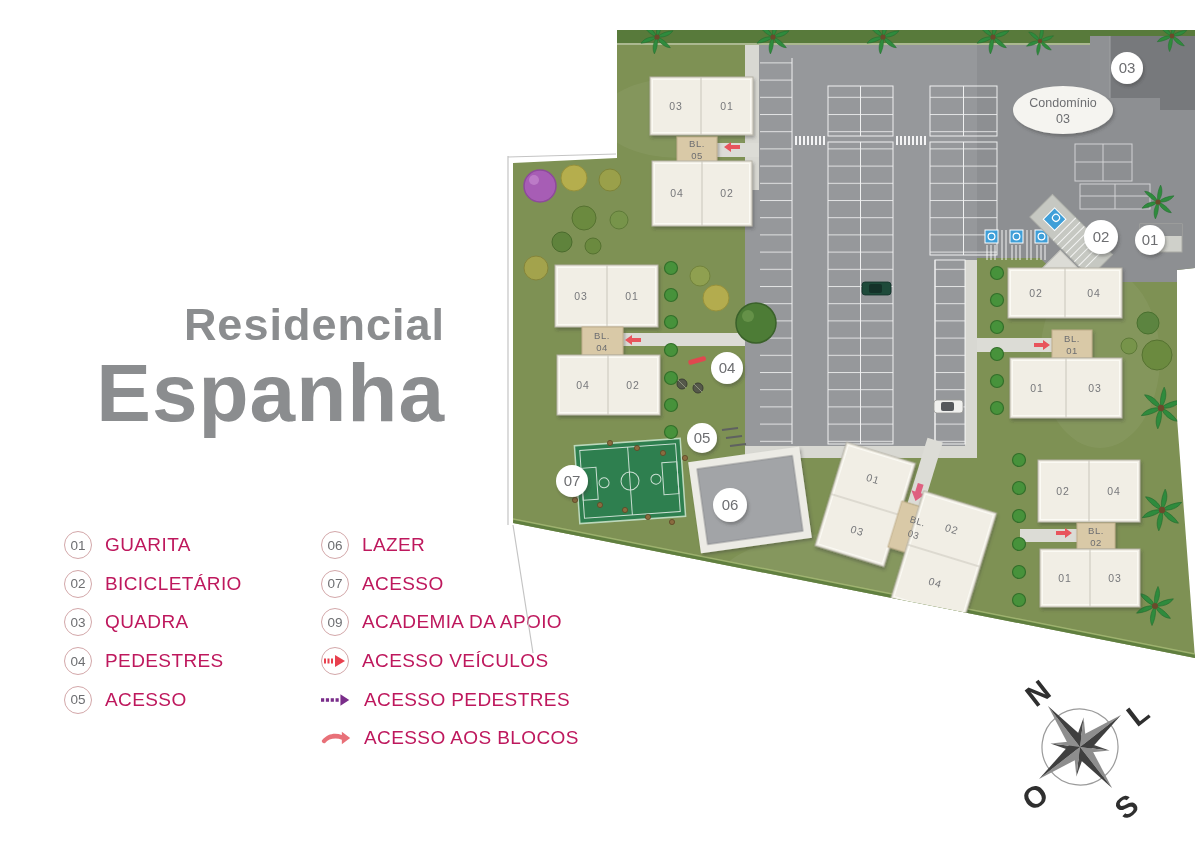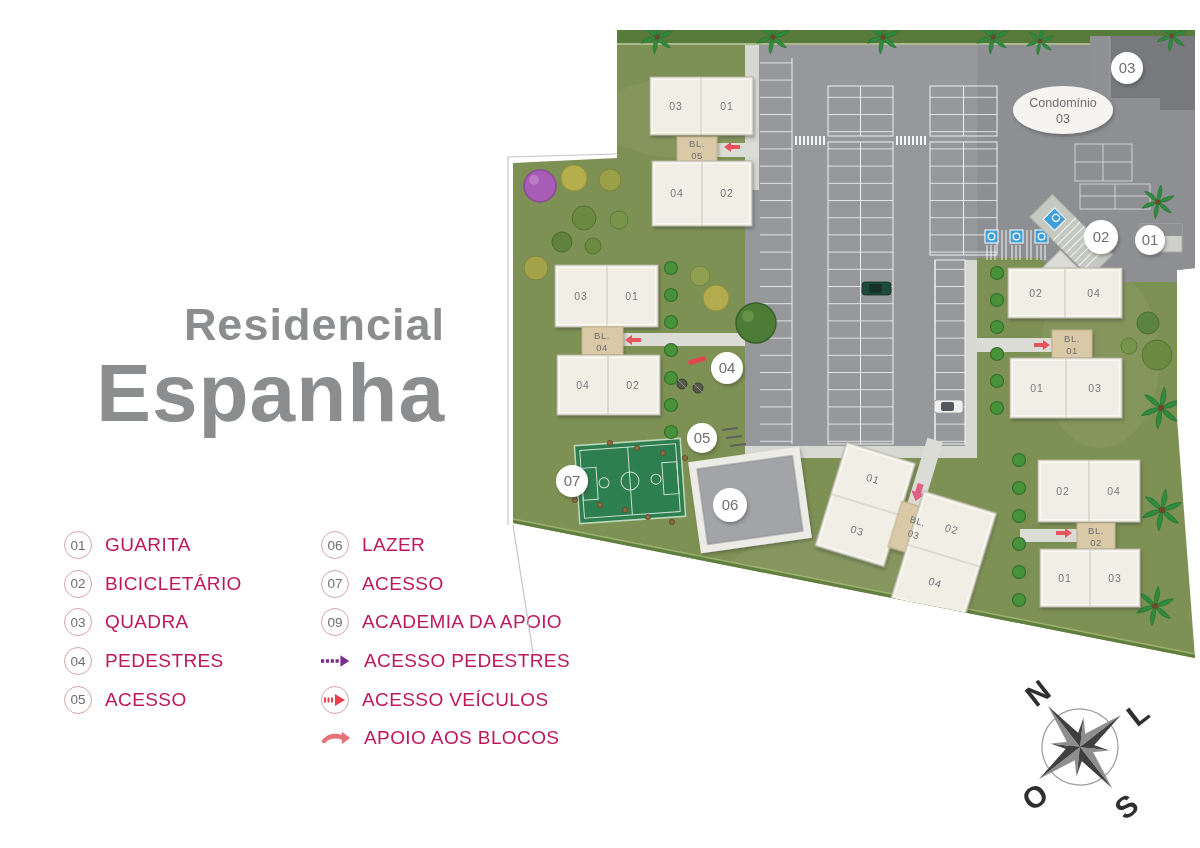--- a/index.html
+++ b/index.html
@@ -67,49 +67,49 @@
     </div>
     <div class="legend-row">
       <span class="lg-circle">07</span>
       <span class="lg-label">ACESSO</span>
     </div>
     <div class="legend-row">
       <span class="lg-circle">09</span>
       <span class="lg-label">ACADEMIA DA APOIO</span>
     </div>
     <div class="legend-row">
+      <span class="lg-circle" style="gap:0;">
+        <svg width="24" height="14" viewBox="0 0 24 14">
+          <rect x="1" y="4.5" width="2" height="5" fill="#e8404e"></rect>
+          <rect x="4.5" y="4.5" width="2" height="5" fill="#e8404e"></rect>
+          <rect x="8" y="4.5" width="2" height="5" fill="#e8404e"></rect>
+          <path d="M12,1 L12,13 L22,7 Z" fill="#e8404e"></path>
+        </svg>
+      </span>
+      <span class="lg-label">ACESSO VEÍCULOS</span>
+    </div>
+    <div class="legend-row">
       <span class="lg-icon">
         <svg width="34" height="16" viewBox="0 0 34 16">
           <rect x="0" y="6" width="3.6" height="4" fill="#7a2d8a"></rect>
           <rect x="5.5" y="6" width="3.6" height="4" fill="#7a2d8a"></rect>
           <rect x="11" y="6" width="3.6" height="4" fill="#7a2d8a"></rect>
           <rect x="16.5" y="6" width="3.6" height="4" fill="#7a2d8a"></rect>
           <path d="M22,1.5 L22,14.5 L32,8 Z" fill="#7a2d8a"></path>
         </svg>
       </span>
       <span class="lg-label">ACESSO PEDESTRES</span>
     </div>
     <div class="legend-row">
-      <span class="lg-circle" style="gap:0;">
-        <svg width="24" height="14" viewBox="0 0 24 14">
-          <rect x="1" y="4.5" width="2" height="5" fill="#e8404e"></rect>
-          <rect x="4.5" y="4.5" width="2" height="5" fill="#e8404e"></rect>
-          <rect x="8" y="4.5" width="2" height="5" fill="#e8404e"></rect>
-          <path d="M12,1 L12,13 L22,7 Z" fill="#e8404e"></path>
-        </svg>
-      </span>
-      <span class="lg-label">ACESSO VEÍCULOS</span>
-    </div>
-    <div class="legend-row">
       <span class="lg-icon">
         <svg width="36" height="18" viewBox="0 0 36 18">
           <path d="M1,12 C8,3.5 17,2.5 25,5.5 L25,1.5 L35,9 L25,16.5 L25,11 C18,8.5 9,9.5 5,15 C2.5,16 0.5,14 1,12 Z" fill="#e87078"></path>
         </svg>
       </span>
-      <span class="lg-label">APOIO AOS BLOCOS</span>
+      <span class="lg-label">ACESSO AOS BLOCOS</span>
     </div>
   </div>
 
   <svg class="site-plan" width="700" height="650" viewBox="0 0 700 650">
     <defs>
       <clipPath id="siteclip">
         <path d="M117,2 L695,2 L695,240 L677,242 L677,390 L695,630 L13,495 L13,135 L117,130 Z"></path>
       </clipPath>
       <pattern id="prow" width="8" height="17.2" patternUnits="userSpaceOnUse">
         <line x1="0" y1="0.5" x2="8" y2="0.5" stroke="#ffffff" stroke-width="1" opacity="0.85"></line>

